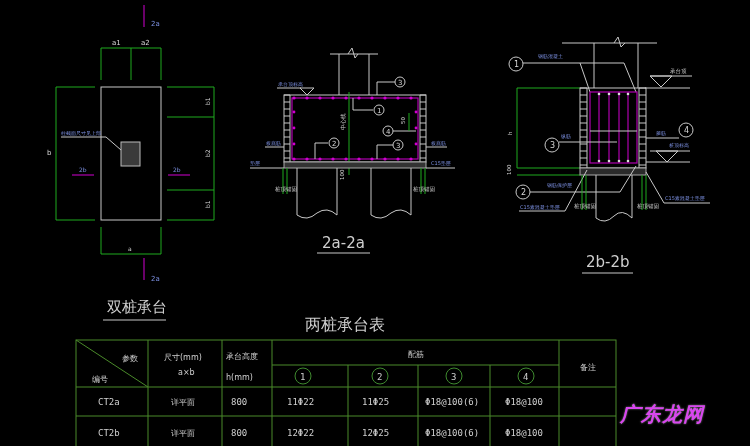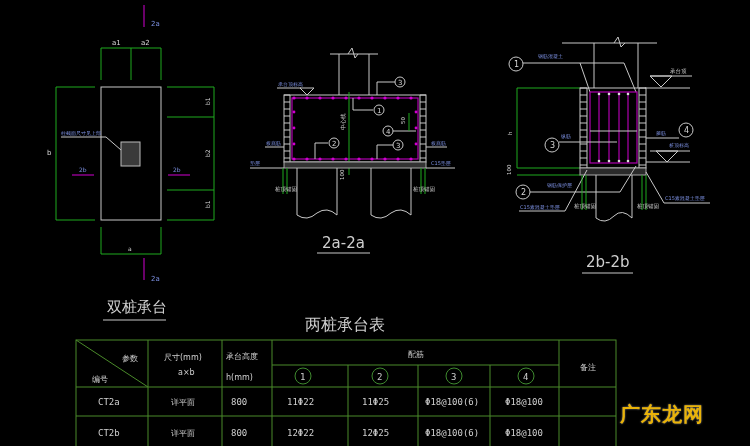--- a/index.html
+++ b/index.html
@@ -11,21 +11,21 @@
   .tg { stroke:#4a8a2a; stroke-width:1; fill:none; }
   .t-w { fill:#d8d8d8; font-family:"DejaVu Sans", sans-serif; }
   .t-b { fill:#7b8fe0; font-family:"DejaVu Sans", sans-serif; }
   .t-blue-sm { fill:#7b8fe0; font-size:5px; font-family:"DejaVu Sans", sans-serif; }
   .t-w-sm { fill:#cfcfcf; font-size:5.5px; font-family:"DejaVu Sans", sans-serif; }
   .bubble { stroke:#c8c8c8; fill:none; stroke-width:1; }
   .tbub { stroke:#3f8a2f; fill:none; stroke-width:1; }
   .cell { fill:#d0d0d0; font-size:9px; font-family:"DejaVu Sans Mono", monospace; }
   .hdr { fill:#d0d0d0; font-size:8px; font-family:"DejaVu Sans", sans-serif; }
   .title { fill:#cfcfcf; font-family:"DejaVu Sans", sans-serif; }
-  #watermark { position:absolute; left:620px; top:401px; color:#eab308; font-size:20px; font-weight:bold; font-family:"DejaVu Sans", sans-serif; text-shadow:0 0 2px #888; letter-spacing:1px; }
+  #watermark { position:absolute; left:620px; top:401px; color:#d946ef; font-size:20px; font-weight:bold; font-family:"DejaVu Sans", sans-serif; text-shadow:0 0 2px #888; letter-spacing:1px;font-style:italic; }
 </style>
 </head>
 <body>
 
 <svg id="cad" width="750" height="446" viewBox="0 0 750 446">
 
   <g>
 
     <line x1="144" y1="5" x2="144" y2="27" class="mg"></line>
     <text x="151" y="26" class="t-b" font-size="7">2a</text>

